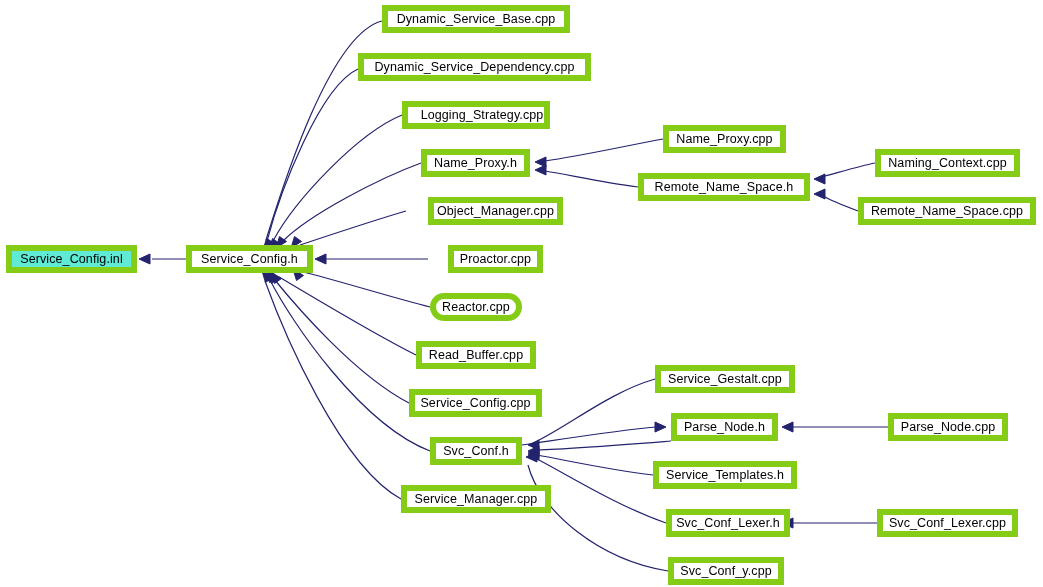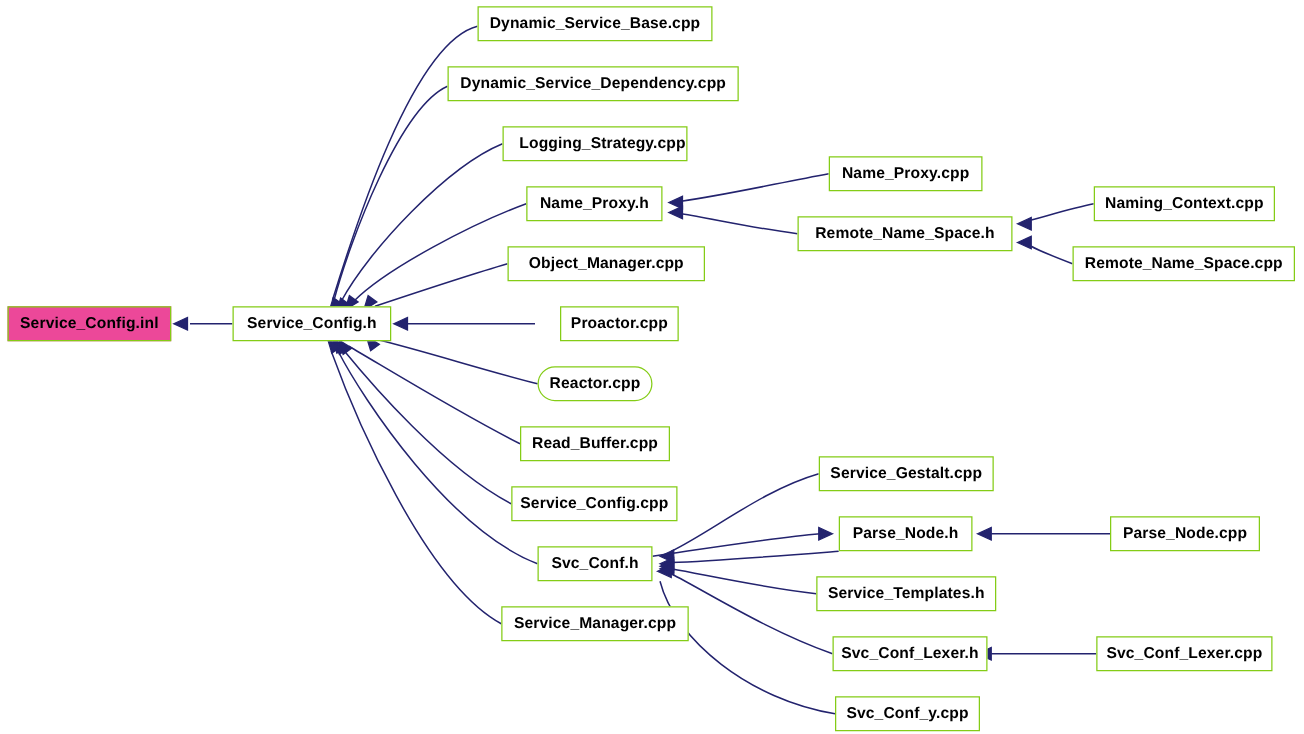--- a/index.html
+++ b/index.html
@@ -20,36 +20,35 @@
     position: absolute;
     left: 0;
     top: 0;
     width: 1043px;
     height: 587px;
     pointer-events: none;
   }
   .node {
     position: absolute;
     box-sizing: border-box;
-    border: 1px solid #84cc16;
+    border: 6px solid #84cc16;
     background: #ffffff;
     color: #000000;
     font-size: 12.5px;
     line-height: 1;
     letter-spacing: 0.1px;
     display: flex;
     align-items: center;
     justify-content: center;
     white-space: nowrap;
     cursor: pointer;
     z-index: 2;
-    font-weight: bold;
   }
   .node.root {
-    background: #ec4899;
+    background: #5eead4;
     cursor: default;
     text-align: right;
   }
   .node-label {
     display: block;
     padding: 0 2px;
     transform: translateY(-0.5px);
   }
 </style>
 </head>
@@ -168,21 +167,21 @@
       </div>
       <div class="node" style="left: 358px; top: 53px; width: 233px; height: 28px;">
         <span class="node-label">Dynamic_Service_Dependency.cpp</span>
       </div>
       <div class="node" style="left: 402px; top: 101px; width: 148px; height: 28px; padding-left: 12px;">
         <span class="node-label">Logging_Strategy.cpp</span>
       </div>
       <div class="node" style="left: 421px; top: 149px; width: 109px; height: 28px;">
         <span class="node-label">Name_Proxy.h</span>
       </div>
-      <div class="node" style="left: 406px; top: 197px; width: 158px; height: 28px;">
+      <div class="node" style="left: 428px; top: 197px; width: 135px; height: 28px;">
         <span class="node-label">Object_Manager.cpp</span>
       </div>
       <div class="node" style="left: 448px; top: 245px; width: 95px; height: 28px;">
         <span class="node-label">Proactor.cpp</span>
       </div>
       <div class="node" style="left: 430px; top: 293px; width: 92px; height: 28px; border-radius: 14px;">
         <span class="node-label">Reactor.cpp</span>
       </div>
       <div class="node" style="left: 416px; top: 341px; width: 120px; height: 28px;">
         <span class="node-label">Read_Buffer.cpp</span>

